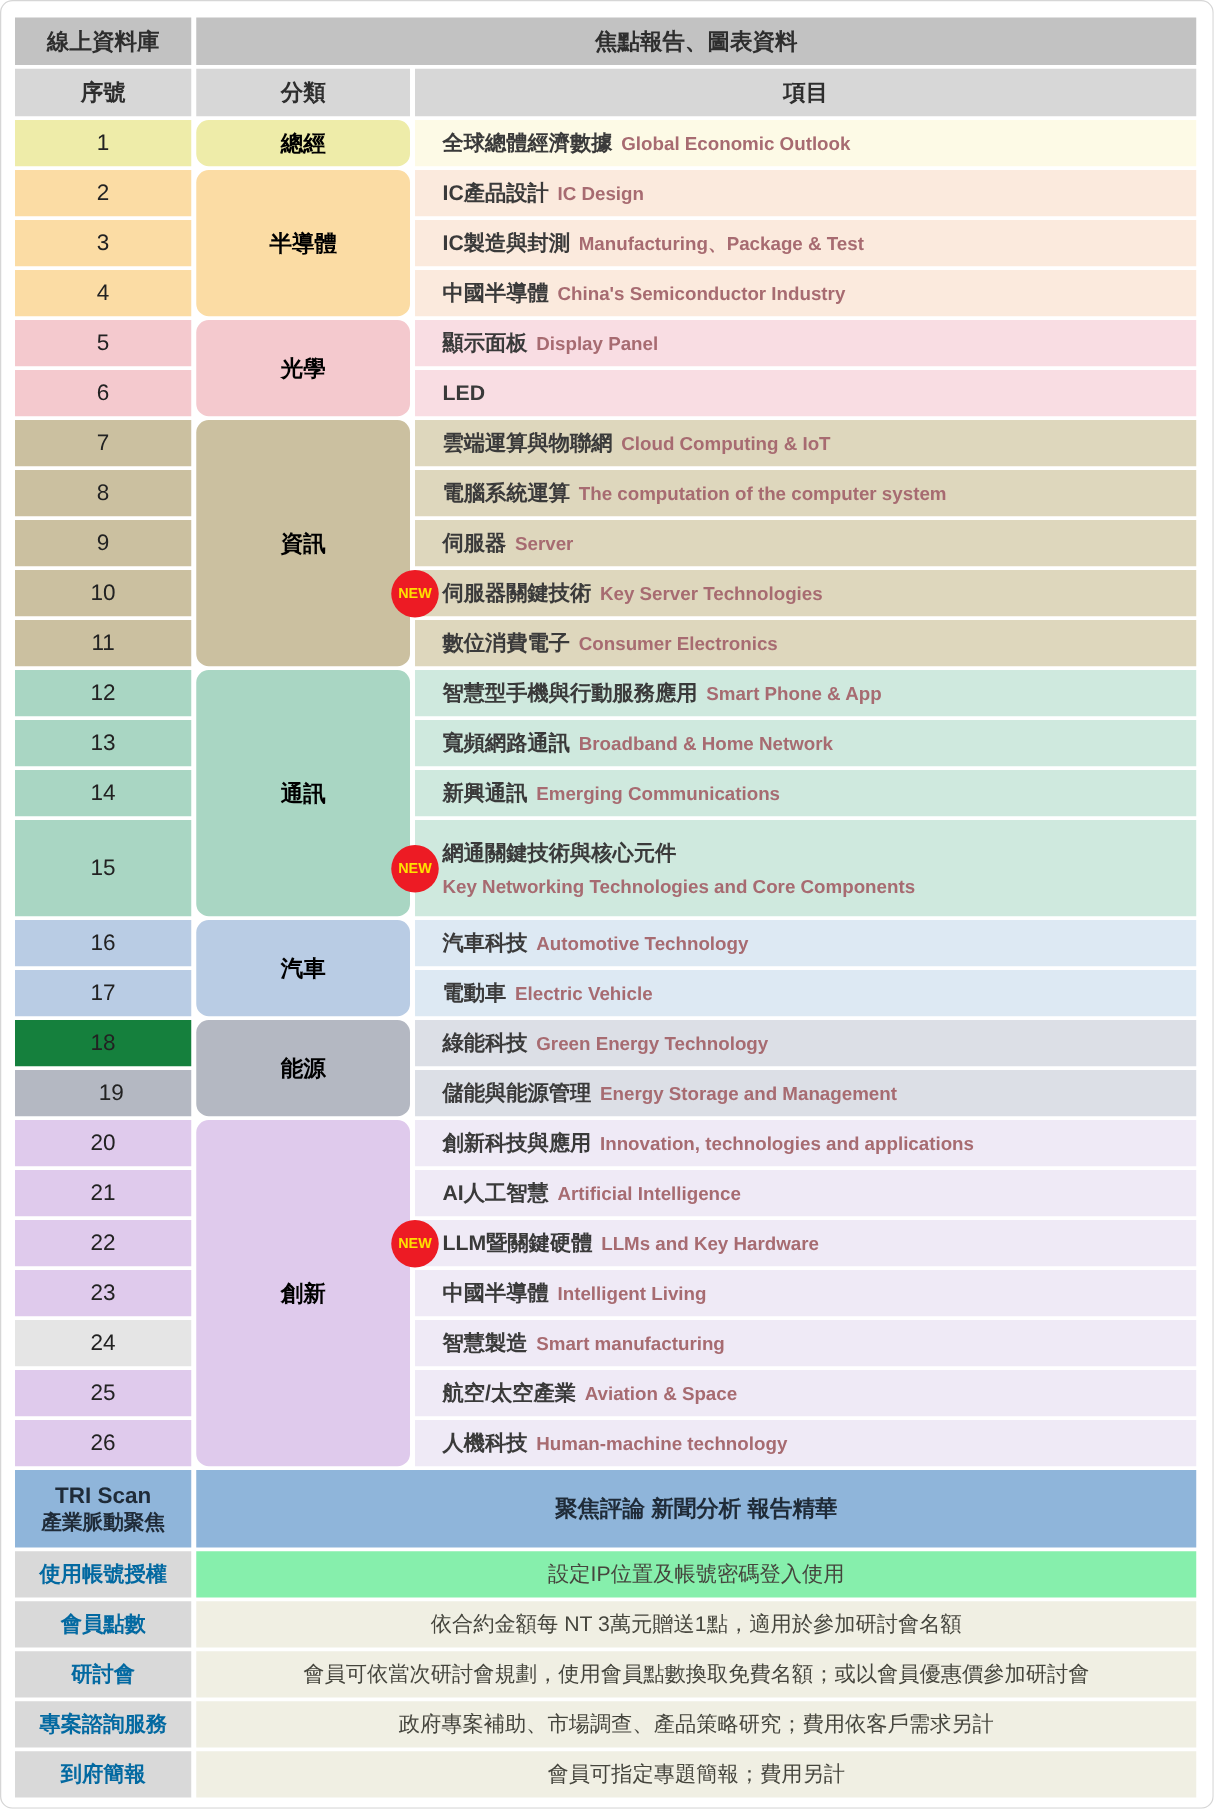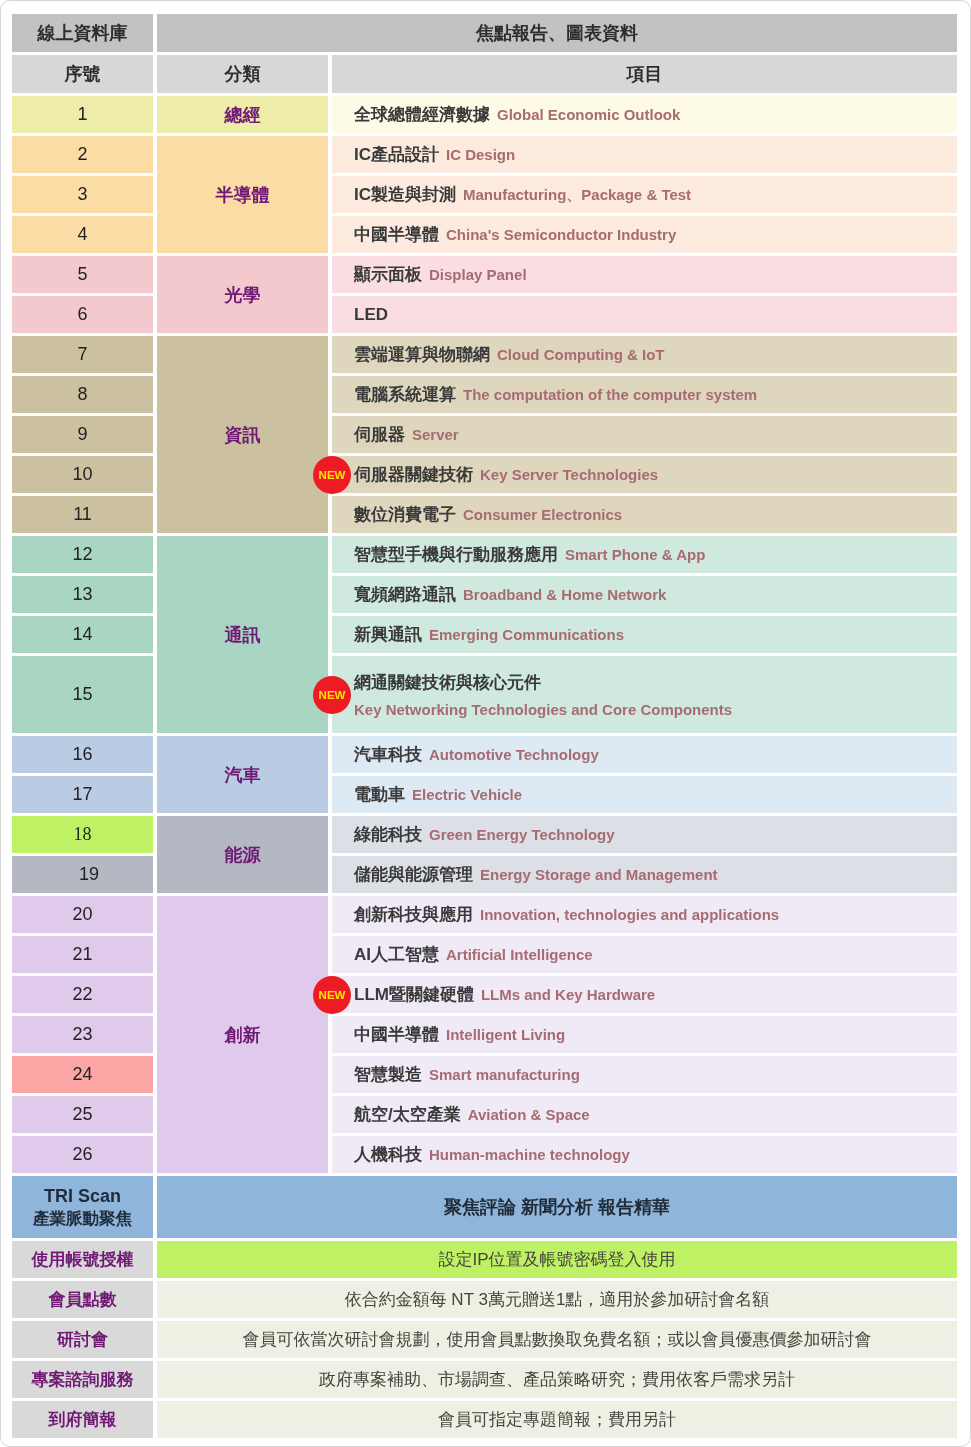--- a/index.html
+++ b/index.html
@@ -10,38 +10,38 @@
   }
   .frame{position:absolute;inset:0;border:1px solid #d6d6d6;border-radius:10px;pointer-events:none;}
   table.main{
     border-collapse:separate;border-spacing:4px 3px;
     margin:11px 0 0 8px;table-layout:fixed;
   }
   col.c1{width:141px;} col.c2{width:171px;} col.c3{width:625px;}
   td,th{padding:0;vertical-align:middle;}
   th{font-weight:bold;color:#2e2e2e;font-size:18px;height:38px;text-align:center;}
   td.num{height:37px;text-align:center;font-size:18px;color:#222;}
-  td.cat{text-align:center;font-size:18px;font-weight:bold;color:#701a75;}
+  td.cat{text-align:center;font-size:18px;font-weight:bold;color:#000000;border-radius:10px;}
   td.item{height:37px;padding-left:22px;position:relative;}
   td.item .zh{font-weight:bold;color:#3a3a3a;font-size:17px;}
   td.item .en{font-weight:bold;color:#a76b71;font-size:15px;margin-left:7px;}
   td.item.tall{height:77px;}
   td.item.two-line .zh{display:block;margin-bottom:7px;}
   td.item.two-line .en{margin-left:0;display:block;}
   .badge{
     position:absolute;left:-19px;top:50%;transform:translateY(-50%);
     width:38px;height:38px;border-radius:50%;
     display:flex;align-items:center;justify-content:center;
     font-size:11.5px;font-weight:bold;letter-spacing:0;z-index:2;
   }
   td.tri-label{height:62px;text-align:center;line-height:1.3;color:#1f2b38;}
   td.tri-label .l1{font-weight:bold;font-size:18px;display:block;}
   td.tri-label .l2{font-weight:bold;font-size:16.5px;display:block;}
   td.tri-content{text-align:center;font-size:18px;font-weight:600;color:#1f2b38;}
-  td.f-label{height:37px;text-align:center;font-weight:bold;font-size:17px;color:#701a75;}
+  td.f-label{height:37px;text-align:center;font-weight:bold;font-size:17px;color:#0369a1;}
   td.f-content{text-align:center;font-size:17px;color:#45453d;}
 </style>
 </head>
 <body>
 
 <div class="frame"></div>
 
 <table class="main">
   <colgroup>
       <col class="c1">
@@ -172,21 +172,21 @@
       </td>
     </tr>
     <tr>
       <td class="num" style="background-color: rgb(185, 204, 228);">17</td>
       <td class="item" style="background-color: rgb(221, 233, 243);">
         <span class="zh">電動車</span><span class="en">Electric Vehicle</span>
       </td>
     </tr>
 
     <tr>
-      <td class="num" style="background-color: #bef264; font-family: Liberation Serif, serif;">18</td>
+      <td class="num" style="background-color: #15803d;">18</td>
       <td class="cat" rowspan="2" style="background-color: rgb(180, 184, 194);">能源</td>
       <td class="item" style="background-color: rgb(220, 223, 230);">
         <span class="zh">綠能科技</span><span class="en">Green Energy Technology</span>
       </td>
     </tr>
     <tr>
       <td class="num" style="background-color: rgb(180, 184, 194); padding-left: 13px;">19</td>
       <td class="item" style="background-color: rgb(220, 223, 230);">
         <span class="zh">儲能與能源管理</span><span class="en">Energy Storage and Management</span>
       </td>
@@ -212,21 +212,21 @@
         <span class="zh">LLM暨關鍵硬體</span><span class="en">LLMs and Key Hardware</span>
       </td>
     </tr>
     <tr>
       <td class="num" style="background-color: rgb(223, 202, 236);">23</td>
       <td class="item" style="background-color: rgb(239, 234, 246);">
         <span class="zh">中國半導體</span><span class="en">Intelligent Living</span>
       </td>
     </tr>
     <tr>
-      <td class="num" style="background-color: #fca5a5;">24</td>
+      <td class="num" style="background-color: #e5e5e5;">24</td>
       <td class="item" style="background-color: rgb(239, 234, 246);">
         <span class="zh">智慧製造</span><span class="en">Smart manufacturing</span>
       </td>
     </tr>
     <tr>
       <td class="num" style="background-color: rgb(223, 202, 236);">25</td>
       <td class="item" style="background-color: rgb(239, 234, 246);">
         <span class="zh">航空/太空產業</span><span class="en">Aviation &amp; Space</span>
       </td>
     </tr>
@@ -240,21 +240,21 @@
     <tr>
       <td class="tri-label" style="background-color: rgb(143, 181, 218); margin-top: 36px;">
         <span class="l1">TRI Scan</span>
         <span class="l2">產業脈動聚焦</span>
       </td>
       <td class="tri-content" colspan="2" style="background-color: rgb(143, 181, 218);">聚焦評論 新聞分析 報告精華</td>
     </tr>
 
     <tr>
       <td class="f-label" style="background-color: rgb(217, 217, 217);">使用帳號授權</td>
-      <td class="f-content" colspan="2" style="background-color: #bef264;">設定IP位置及帳號密碼登入使用</td>
+      <td class="f-content" colspan="2" style="background-color: #86efac;">設定IP位置及帳號密碼登入使用</td>
     </tr>
     <tr>
       <td class="f-label" style="background-color: rgb(217, 217, 217);">會員點數</td>
       <td class="f-content" colspan="2" style="background-color: rgb(240, 239, 227);">依合約金額每 NT 3萬元贈送1點，適用於參加研討會名額</td>
     </tr>
     <tr>
       <td class="f-label" style="background-color: rgb(217, 217, 217);">研討會</td>
       <td class="f-content" colspan="2" style="background-color: rgb(240, 239, 227);">會員可依當次研討會規劃，使用會員點數換取免費名額；或以會員優惠價參加研討會</td>
     </tr>
     <tr>

